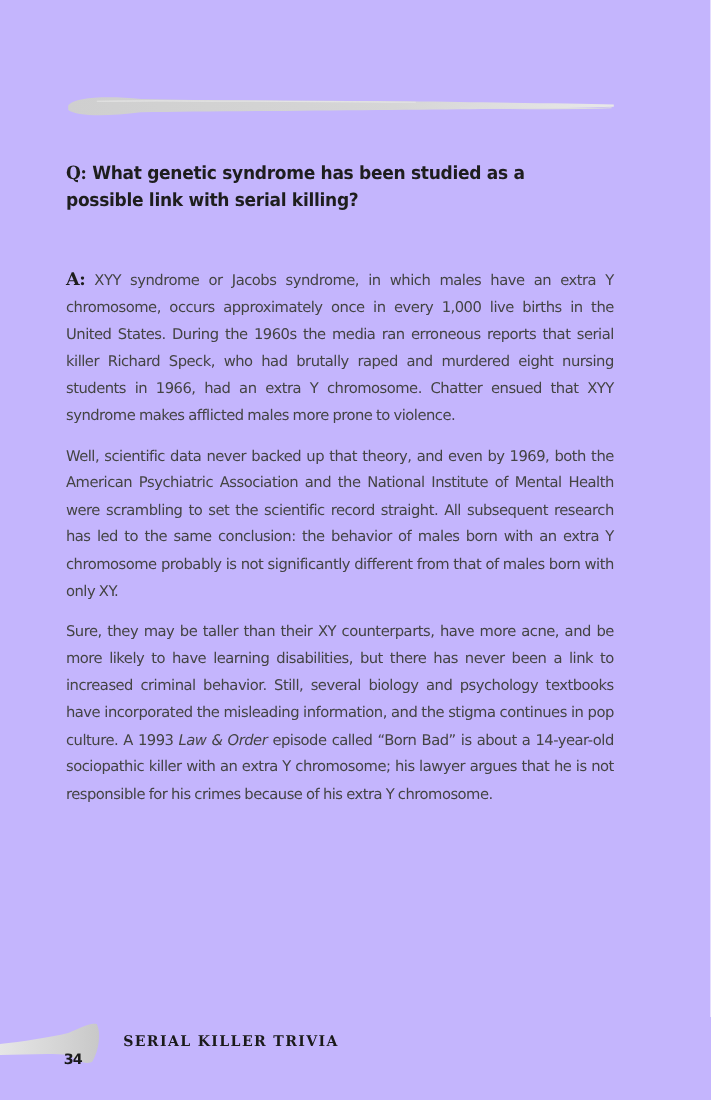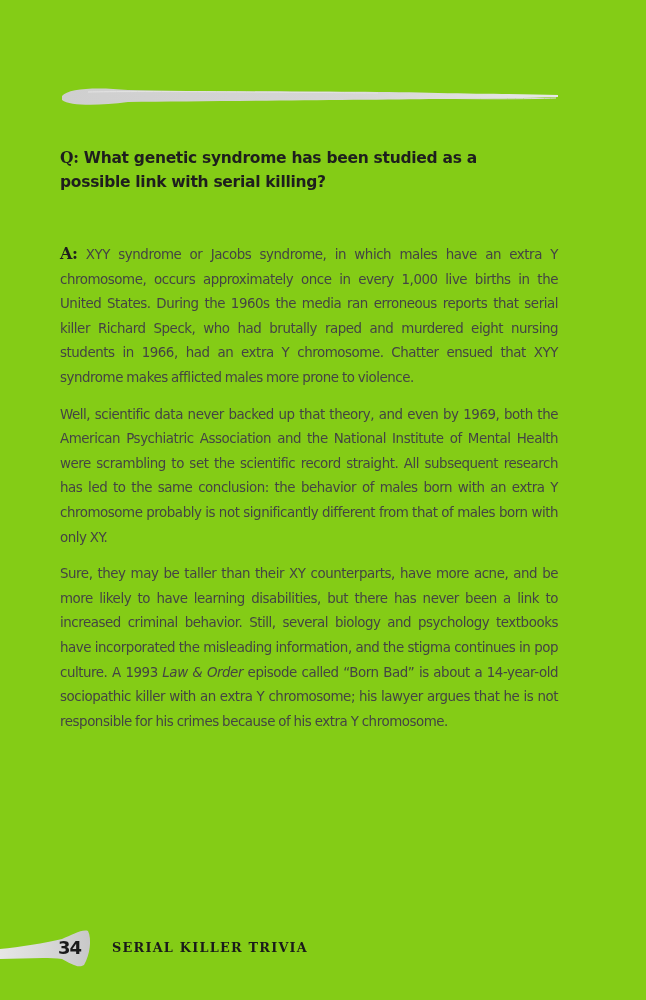--- a/index.html
+++ b/index.html
@@ -12,21 +12,21 @@
       height: 1000px;
       position: relative;
       overflow: hidden;
       font-family: "DejaVu Sans", sans-serif;
       color: #3a3a3a;
     }
     .page {
       position: absolute;
       left: 0; top: 0;
       width: 646px; height: 1000px;
-      background: #84cc16;
+      background: #c4b5fd;
     }
     .brush-top {
       position: absolute;
       left: 58px;
       top: 84px;
       width: 502px;
       height: 26px;
     }
     .question {
       position: absolute;
@@ -81,24 +81,24 @@
     .brush-footer {
       position: absolute;
       left: 0;
       top: 0;
       width: 92px;
       height: 50px;
     }
     .page-number {
       position: absolute;
       left: 58px;
-      top: 12px;
+      top: 31px;
       font-family: "DejaVu Sans", sans-serif;
       font-weight: bold;
-      font-size: 18px;
+      font-size: 13px;
       color: #1a1a1a;
       letter-spacing: -1px;
     }
     .running-title {
       position: absolute;
       left: 112px;
       top: 14px;
       font-family: "DejaVu Serif", serif;
       font-weight: bold;
       font-size: 13.5px;

